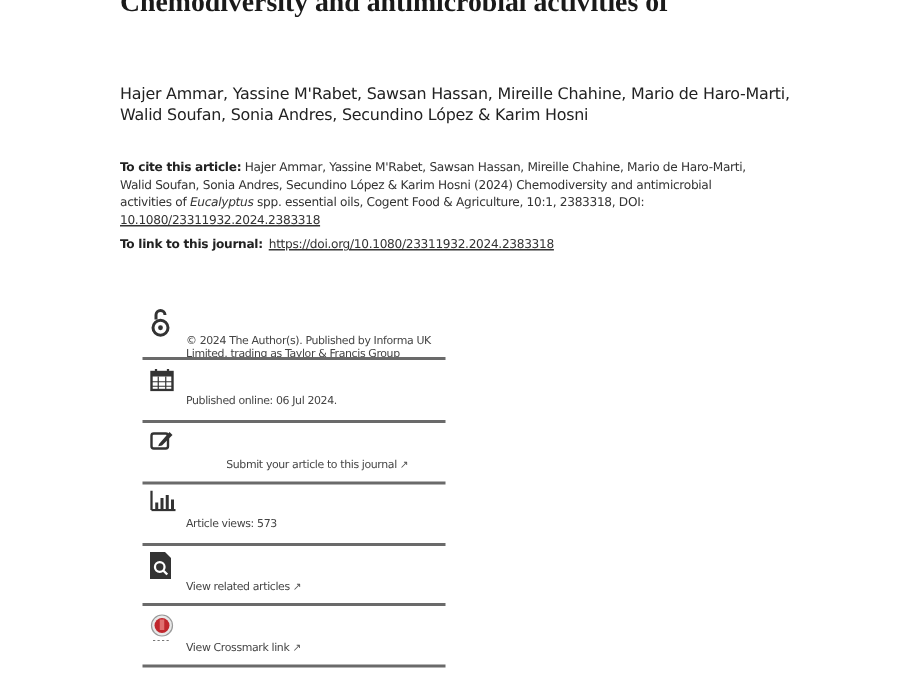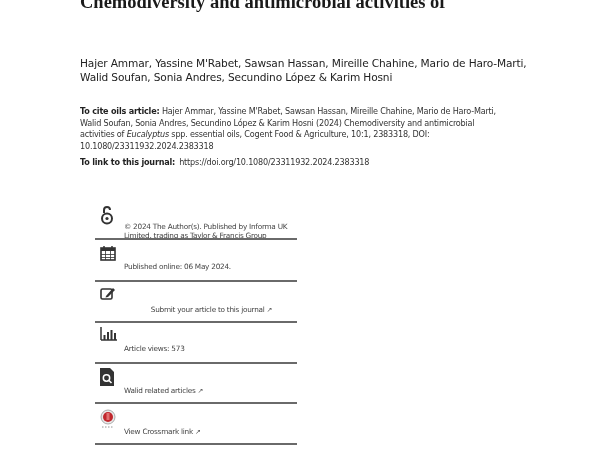--- a/index.html
+++ b/index.html
@@ -14,21 +14,21 @@
     font-family: "DejaVu Sans", sans-serif; font-size: 10.6px; line-height: 14px; color: #222;
     letter-spacing: -0.15px;
   }
   .cite {
     position: absolute; left: 80px; top: 106px; width: 420px;
     font-family: "DejaVu Sans", sans-serif; font-size: 8.1px; line-height: 11.5px; color: #333;
     letter-spacing: -0.2px;
   }
   .cite b { color: #222; }
   .cite .it { font-style: italic; }
-  .cite a, .link a { color: #333; }
+  .cite a, .link a { color: #333; text-decoration: underline; }
   .link {
     position: absolute; left: 80px; top: 157px; width: 420px;
     font-family: "DejaVu Sans", sans-serif; font-size: 8.1px; line-height: 11px; color: #333;
     letter-spacing: -0.2px;
   }
   .link b { color: #222; margin-right: 4px; }
   .row { position: absolute; left: 0; width: 202px; }
   .row .icon { position: absolute; left: 5px; width: 18px; height: 18px; }
   .row .txt {
     position: absolute; left: 29px; width: 175px;
@@ -42,21 +42,21 @@
 </head>
 <body>
 
 <div class="title">
   <div>Chemodiversity and antimicrobial activities of</div>
 </div>
 
 <div class="authors">Hajer Ammar, Yassine M'Rabet, Sawsan Hassan, Mireille Chahine, Mario de Haro-Marti, Walid Soufan, Sonia Andres, Secundino López &amp; Karim Hosni</div>
 
 <div class="cite">
-  <b>To cite oils article:</b><span> Hajer Ammar, Yassine M'Rabet, Sawsan Hassan, Mireille Chahine, Mario de Haro-Marti, Walid Soufan, Sonia Andres, Secundino López &amp; Karim Hosni (2024) Chemodiversity and antimicrobial activities of </span><span class="it">Eucalyptus</span><span> spp. essential oils, Cogent Food &amp; Agriculture, 10:1, 2383318, DOI: </span><a>10.1080/23311932.2024.2383318</a>
+  <b>To cite this article:</b><span> Hajer Ammar, Yassine M'Rabet, Sawsan Hassan, Mireille Chahine, Mario de Haro-Marti, Walid Soufan, Sonia Andres, Secundino López &amp; Karim Hosni (2024) Chemodiversity and antimicrobial activities of </span><span class="it">Eucalyptus</span><span> spp. essential oils, Cogent Food &amp; Agriculture, 10:1, 2383318, DOI: </span><a>10.1080/23311932.2024.2383318</a>
 </div>
 
 <div class="link">
   <b>To link to this journal:</b><a>https://doi.org/10.1080/23311932.2024.2383318</a>
 </div>
 
 <div class="row" style="left:95px; top:205px; height:32px;">
   <span class="icon" style="top:0px;">
     <svg width="14" height="20" viewBox="0 0 14 20">
         <path d="M4 8 V5 a3 3 0 0 1 6 0" fill="none" stroke="#333" stroke-width="2"></path>
@@ -74,21 +74,21 @@
         <rect x="1" y="3" width="14" height="12" fill="none" stroke="#333" stroke-width="1.6"></rect>
         <rect x="1" y="3" width="14" height="3" fill="#333"></rect>
         <line x1="4" y1="1" x2="4" y2="4" stroke="#333" stroke-width="1.5"></line>
         <line x1="12" y1="1" x2="12" y2="4" stroke="#333" stroke-width="1.5"></line>
         <line x1="5.5" y1="6" x2="5.5" y2="15" stroke="#333" stroke-width="0.8"></line>
         <line x1="10.5" y1="6" x2="10.5" y2="15" stroke="#333" stroke-width="0.8"></line>
         <line x1="1" y1="9.5" x2="15" y2="9.5" stroke="#333" stroke-width="0.8"></line>
         <line x1="1" y1="12.5" x2="15" y2="12.5" stroke="#333" stroke-width="0.8"></line>
       </svg>
   </span>
-  <span class="txt" style="top:5px;">Published online: 06 May 2024.</span>
+  <span class="txt" style="top:5px;">Published online: 06 Jul 2024.</span>
 </div>
 <div class="rule" style="top:280px;"></div>
 
 <div class="row" style="left:95px; top:286px; height:30px;">
   <span class="icon" style="top:0px;">
     <svg width="16" height="15" viewBox="0 0 16 15">
         <rect x="1" y="3" width="11" height="10" rx="1.5" fill="none" stroke="#333" stroke-width="1.6"></rect>
         <path d="M6 10 L13 2 L15 4 L8 11 L5.5 11.5 Z" fill="#333"></path>
       </svg>
   </span>
@@ -112,21 +112,21 @@
 <div class="rule" style="top:362px;"></div>
 
 <div class="row" style="left:95px; top:368px; height:30px;">
   <span class="icon" style="top:0px;">
     <svg width="14" height="18" viewBox="0 0 14 18">
         <path d="M0 0 H10 L14 4 V18 H0 Z" fill="#333"></path>
         <circle cx="6.5" cy="10" r="3.2" fill="none" stroke="#fff" stroke-width="1.5"></circle>
         <line x1="9" y1="12.5" x2="11.5" y2="15" stroke="#fff" stroke-width="1.6"></line>
       </svg>
   </span>
-  <span class="txt" style="top:6px;"><span>Walid related articles</span><span class="ext">↗</span></span>
+  <span class="txt" style="top:6px;"><span>View related articles</span><span class="ext">↗</span></span>
 </div>
 <div class="rule" style="top:402px;"></div>
 
 <div class="row" style="left:95px; top:409px; height:30px;">
   <span class="icon" style="top:0px;">
     <svg width="16" height="20" viewBox="0 0 16 20">
         <circle cx="8" cy="8" r="7" fill="#e8e8e8" stroke="#999" stroke-width="0.8"></circle>
         <circle cx="8" cy="8" r="5" fill="#c0272d"></circle>
         <rect x="6.5" y="4" width="3" height="7" fill="#e07070"></rect>
         <line x1="2" y1="18" x2="14" y2="18" stroke="#777" stroke-width="0.8" stroke-dasharray="1.5,1.5"></line>

